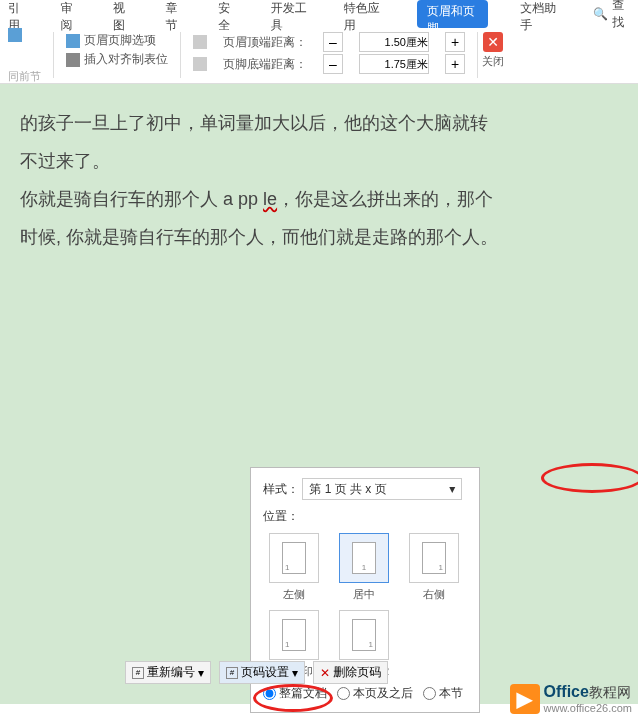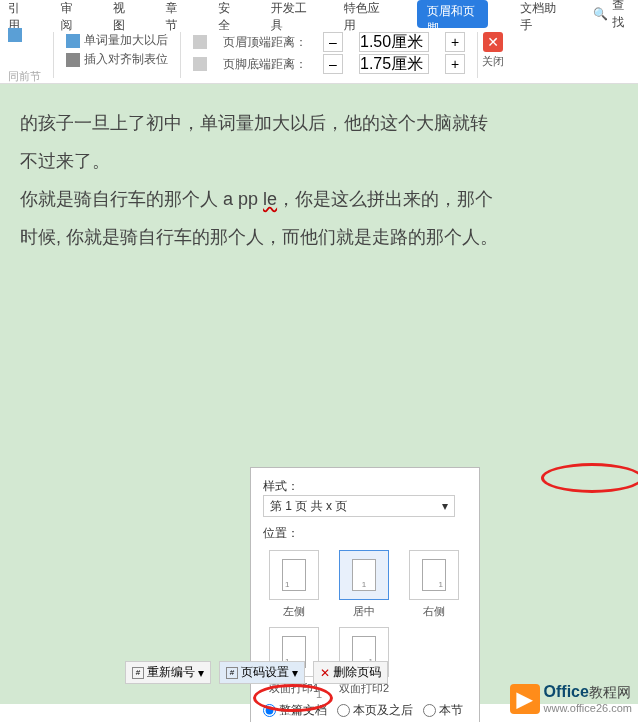--- a/index.html
+++ b/index.html
@@ -8,34 +8,34 @@
     .menubar { display: flex; height: 28px; padding: 0 8px; gap: 32px; font-size: 12px; color: #444; }
     .menubar span { cursor: pointer; }
     .tab-active { background: #2a7de1; color: #fff; padding: 3px 10px; border-radius: 4px; }
     .search-btn { display: flex; align-items: center; gap: 4px; }
     
     .ribbon { display: flex; align-items: flex-start; height: 56px; padding: 4px 0; border-bottom: 1px solid #ddd; }
     .ribbon-group { display: flex; flex-direction: column; padding: 0 8px; gap: 2px; }
     .ribbon-btn { display: flex; align-items: center; gap: 4px; font-size: 12px; color: #555; cursor: pointer; }
     .sep { width: 1px; height: 46px; background: #ddd; margin: 0 4px; }
     .dist-row { display: flex; align-items: center; gap: 16px; font-size: 12px; color: #555; }
-    .dist-input { width: 70px; height: 20px; border: 1px solid #ccc; text-align: left; font-size: 16px; }
+    .dist-input { width: 70px; height: 20px; border: 1px solid #ccc; text-align: right; font-size: 11px; }
     .dist-btn { width: 20px; height: 20px; border: 1px solid #ccc; background: #fff; cursor: pointer; font-size: 14px; line-height: 18px; }
     .close-btn { display: flex; flex-direction: column; align-items: center; gap: 2px; }
     .close-x { width: 20px; height: 20px; background: #e74c3c; color: #fff; border-radius: 3px; display: flex; align-items: center; justify-content: center; font-size: 14px; }
     .close-label { font-size: 11px; color: #555; }
     
     .document { background: #d3e8d2; padding: 20px 20px 0 20px; height: 620px; position: relative; }
     .doc-text { font-size: 18px; line-height: 38px; color: #444; font-family: "SimSun", serif; }
     .underline { text-decoration: underline wavy #c00; }
     
     .popup { position: absolute; left: 250px; top: 383px; width: 230px; background: #fff; border: 1px solid #bbb; padding: 10px 12px; font-size: 12px; color: #333; }
     .popup-row { margin-bottom: 8px; }
     .popup-label { display: inline-block; }
-    .style-select { display: inline-block; width: 192px; height: 22px; border: 1px solid #ccc; padding: 0 6px; line-height: 20px; position: relative; }
+    .style-select { display: inline-block; width: 160px; height: 22px; border: 1px solid #ccc; padding: 0 6px; line-height: 20px; position: relative; }
     .style-select::after { content: "▾"; position: absolute; right: 6px; }
     .circle-red { position: absolute; border: 3px solid #e8221f; border-radius: 50%; pointer-events: none; }
     .circ1 { width: 102px; height: 30px; left: 290px; top: -5px; }
     .circ2 { width: 80px; height: 28px; left: 2px; top: 216px; }
     
     .thumbs { display: flex; gap: 8px; flex-wrap: wrap; margin-top: 6px; }
     .thumb-wrap { display: flex; flex-direction: column; align-items: center; gap: 4px; width: 62px; }
     .thumb { width: 50px; height: 50px; background: #fff; border: 1px solid #ccc; position: relative; }
     .thumb.selected { border: 1px solid #4a90e2; background: #e8f0fb; }
     .thumb-page { width: 24px; height: 32px; background: #fff; border: 1px solid #aaa; margin: 8px auto; position: relative; }
@@ -78,21 +78,21 @@
 
 <div class="ribbon">
   <div class="ribbon-group" style="align-self:center;gap:27px;">
     <span class="icon-sq"></span>
     <span style="font-size:11px;color:#aaa;">同前节</span>
   </div>
   <div class="sep"></div>
   <div class="ribbon-group">
     <div class="ribbon-btn">
       <span class="icon-sq"></span>
-      <span>单词量加大以后</span>
+      <span>页眉页脚选项</span>
     </div>
     <div class="ribbon-btn">
       <span class="icon-sq" style="background:#888;"></span>
       <span>插入对齐制表位</span>
     </div>
   </div>
   <div class="sep"></div>
   <div class="ribbon-group">
     <div class="dist-row">
       <span class="icon-sq" style="background:#ccc;"></span>

